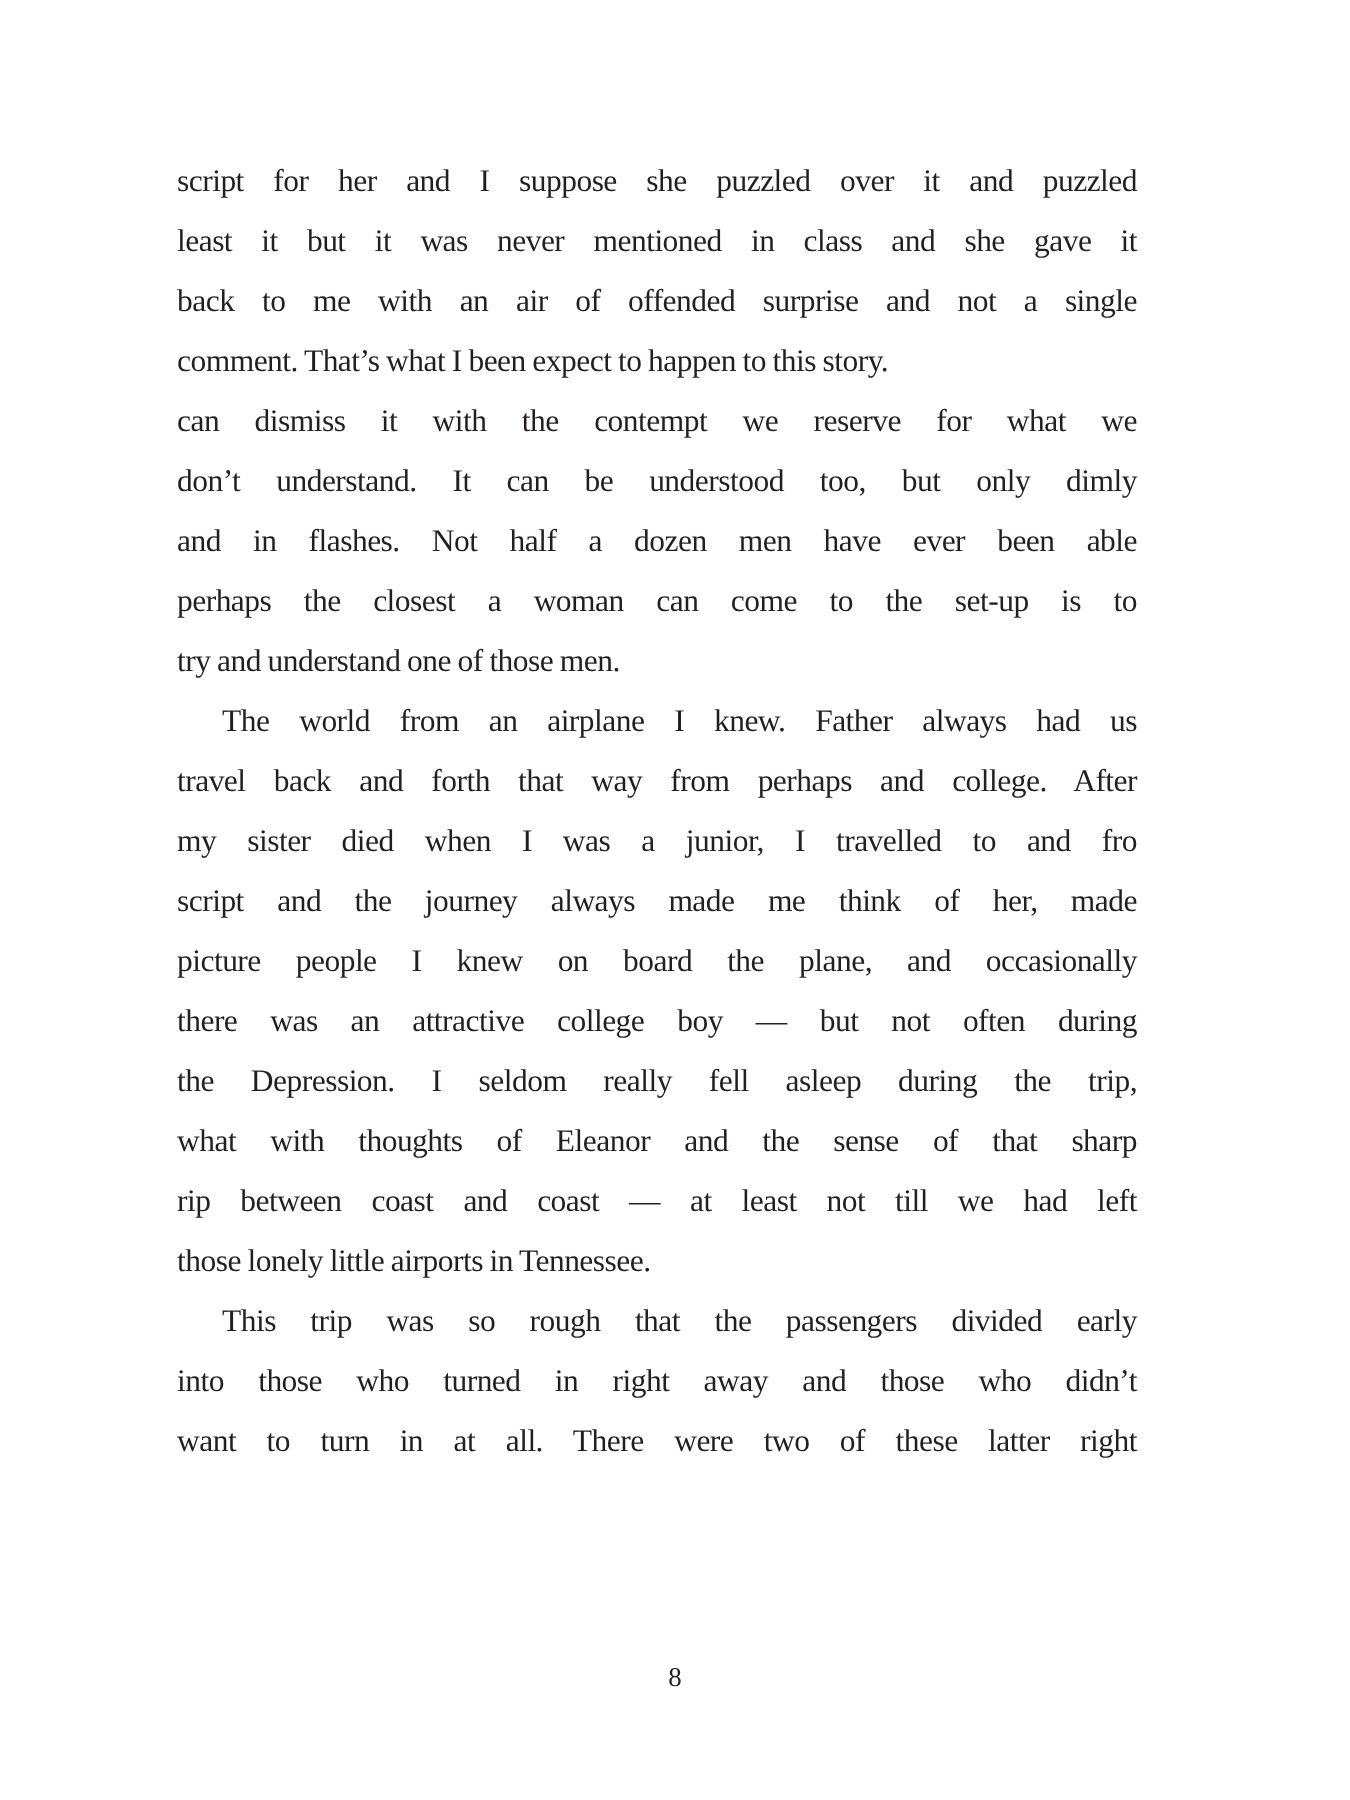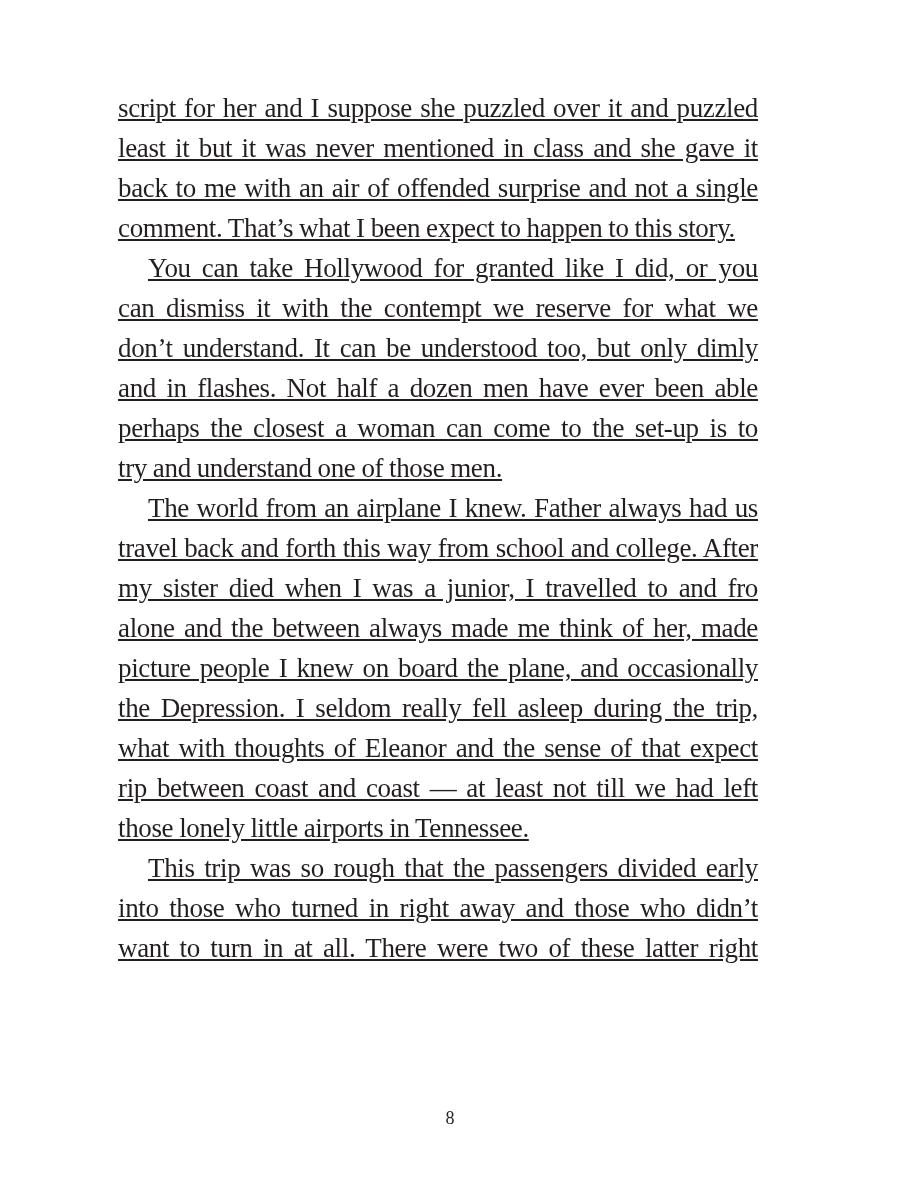--- a/index.html
+++ b/index.html
@@ -17,26 +17,25 @@
       position: absolute;
       left: 0;
       top: 0;
       width: 900px;
       height: 1200px;
       background: #ffffff;
     }
     .text-block {
       position: absolute;
       left: 118px;
-      top: 88px;
+      top: 100px;
       width: 640px;
       font-family: "Liberation Serif", "DejaVu Serif", serif;
-      font-size: 27px;
+      font-size: 21px;
       color: #231f20;
-      text-decoration: underline;
     }
     .line {
       display: block;
       height: 40px;
       line-height: 40px;
       white-space: nowrap;
       text-align: justify;
       text-align-last: justify;
       letter-spacing: -0.35px;
       word-spacing: -0.5px;
@@ -65,36 +64,36 @@
   <div class="text-block">
 
     <div>
       <span class="line">script for her and I suppose she puzzled over it and puzzled</span>
       <span class="line">least it but it was never mentioned in class and she gave it</span>
       <span class="line">back to me with an air of offended surprise and not a single</span>
       <span class="line last">comment. That’s what I been expect to happen to this story.</span>
     </div>
 
     <div>
-      <span class="line indent">You can take Hollywood for granted like I did, or you</span>
       <span class="line">can dismiss it with the contempt we reserve for what we</span>
       <span class="line">don’t understand. It can be understood too, but only dimly</span>
       <span class="line">and in flashes. Not half a dozen men have ever been able</span>
       <span class="line">perhaps the closest a woman can come to the set-up is to</span>
       <span class="line last">try and understand one of those men.</span>
     </div>
 
     <div>
       <span class="line indent">The world from an airplane I knew. Father always had us</span>
-      <span class="line">travel back and forth this way from school and college. After</span>
+      <span class="line">travel back and forth that way from perhaps and college. After</span>
       <span class="line">my sister died when I was a junior, I travelled to and fro</span>
-      <span class="line">alone and the between always made me think of her, made</span>
+      <span class="line">script and the journey always made me think of her, made</span>
       <span class="line">picture people I knew on board the plane, and occasionally</span>
+      <span class="line">there was an attractive college boy — but not often during</span>
       <span class="line">the Depression. I seldom really fell asleep during the trip,</span>
-      <span class="line">what with thoughts of Eleanor and the sense of that expect</span>
+      <span class="line">what with thoughts of Eleanor and the sense of that sharp</span>
       <span class="line">rip between coast and coast — at least not till we had left</span>
       <span class="line last">those lonely little airports in Tennessee.</span>
     </div>
 
     <div>
       <span class="line indent">This trip was so rough that the passengers divided early</span>
       <span class="line">into those who turned in right away and those who didn’t</span>
       <span class="line">want to turn in at all. There were two of these latter right</span>
     </div>
 

